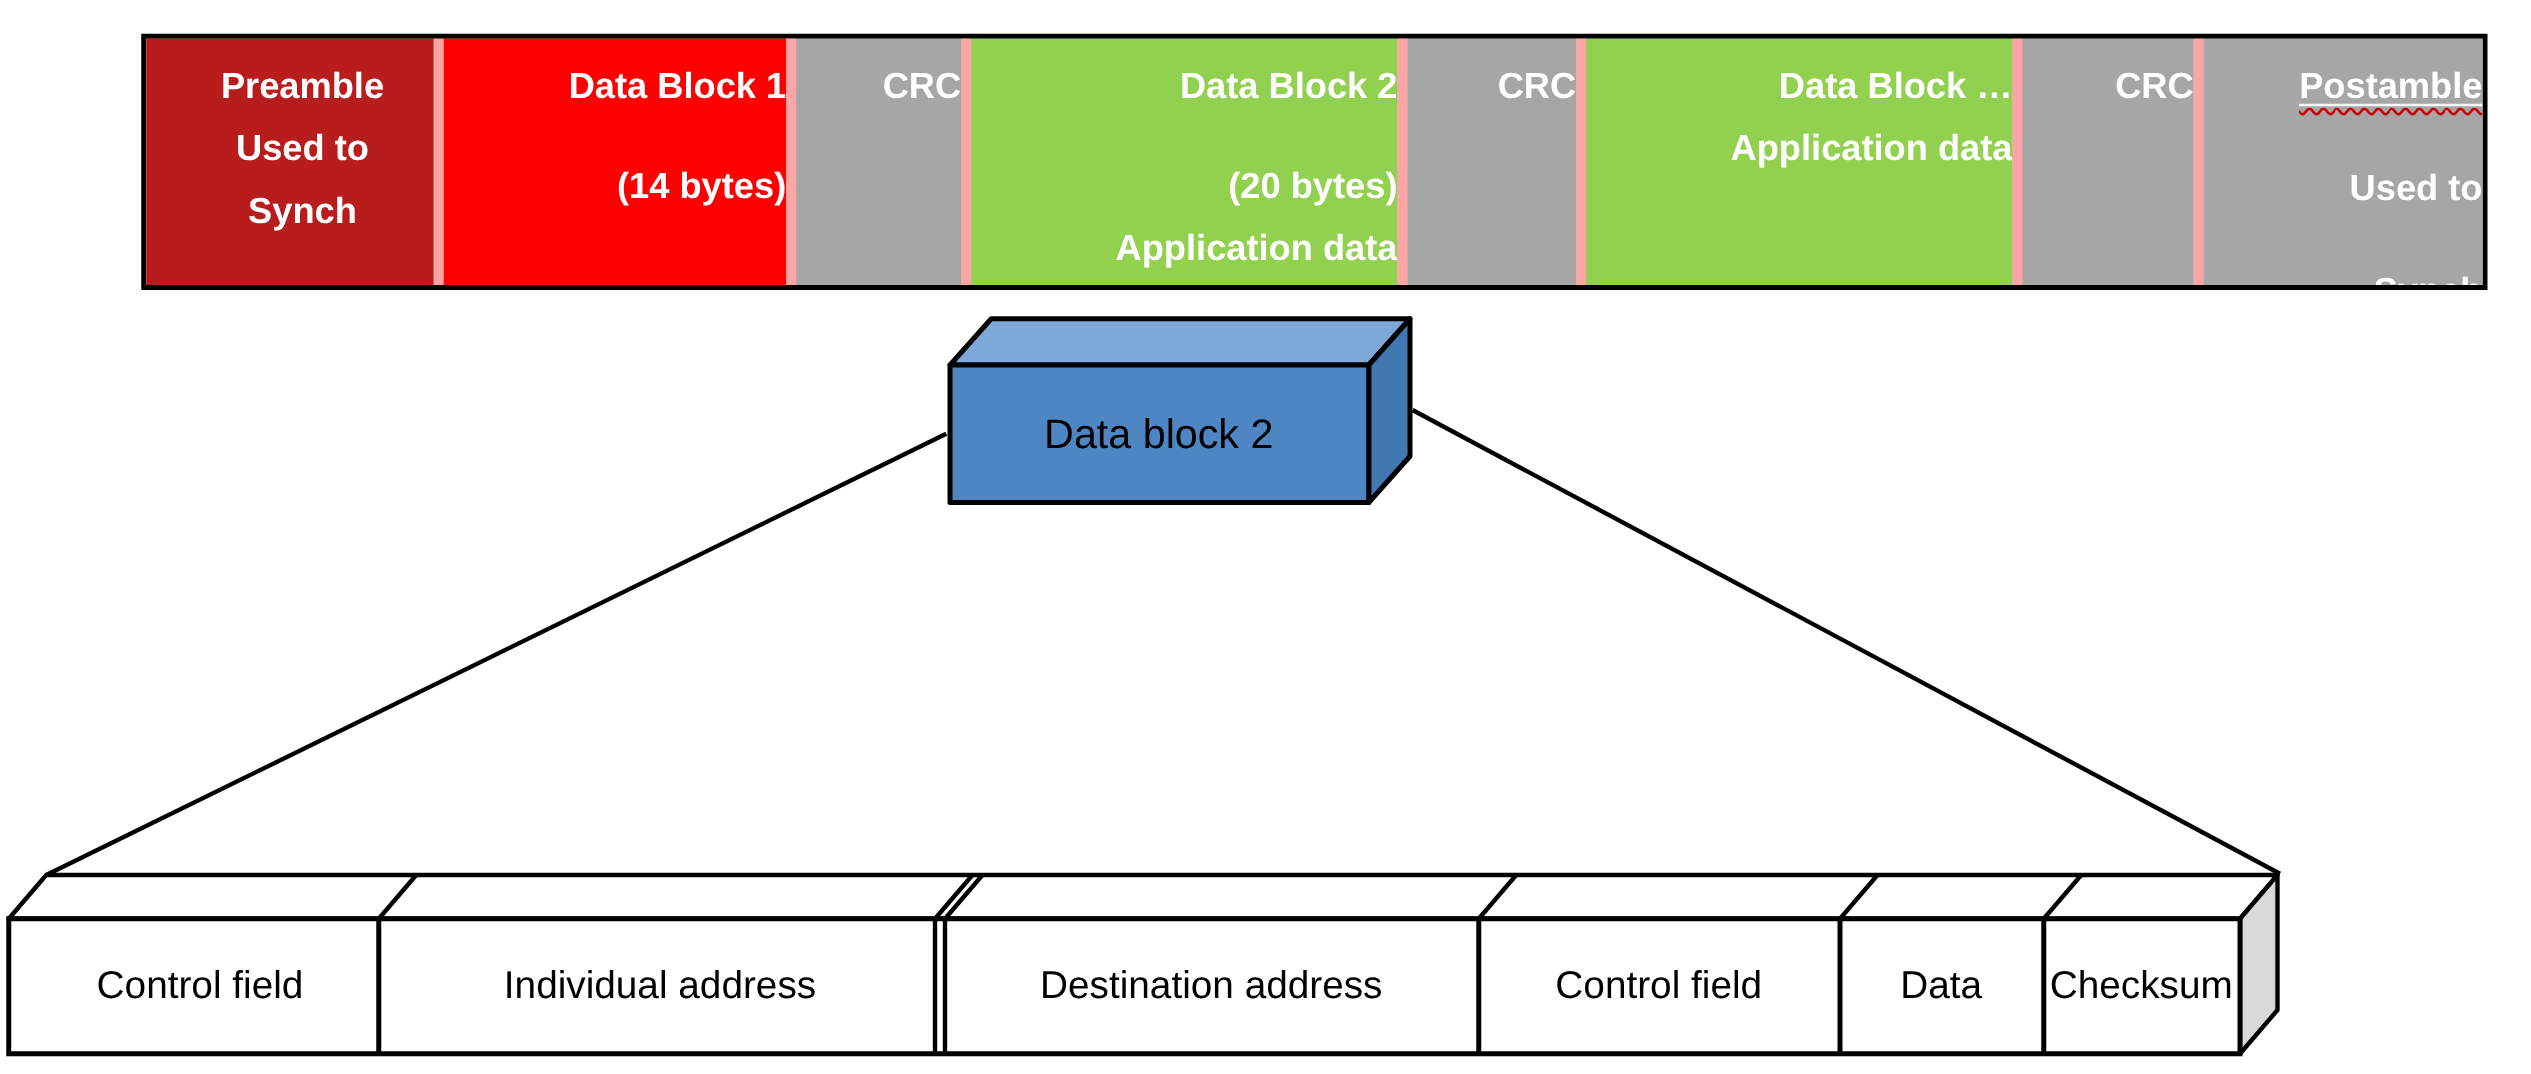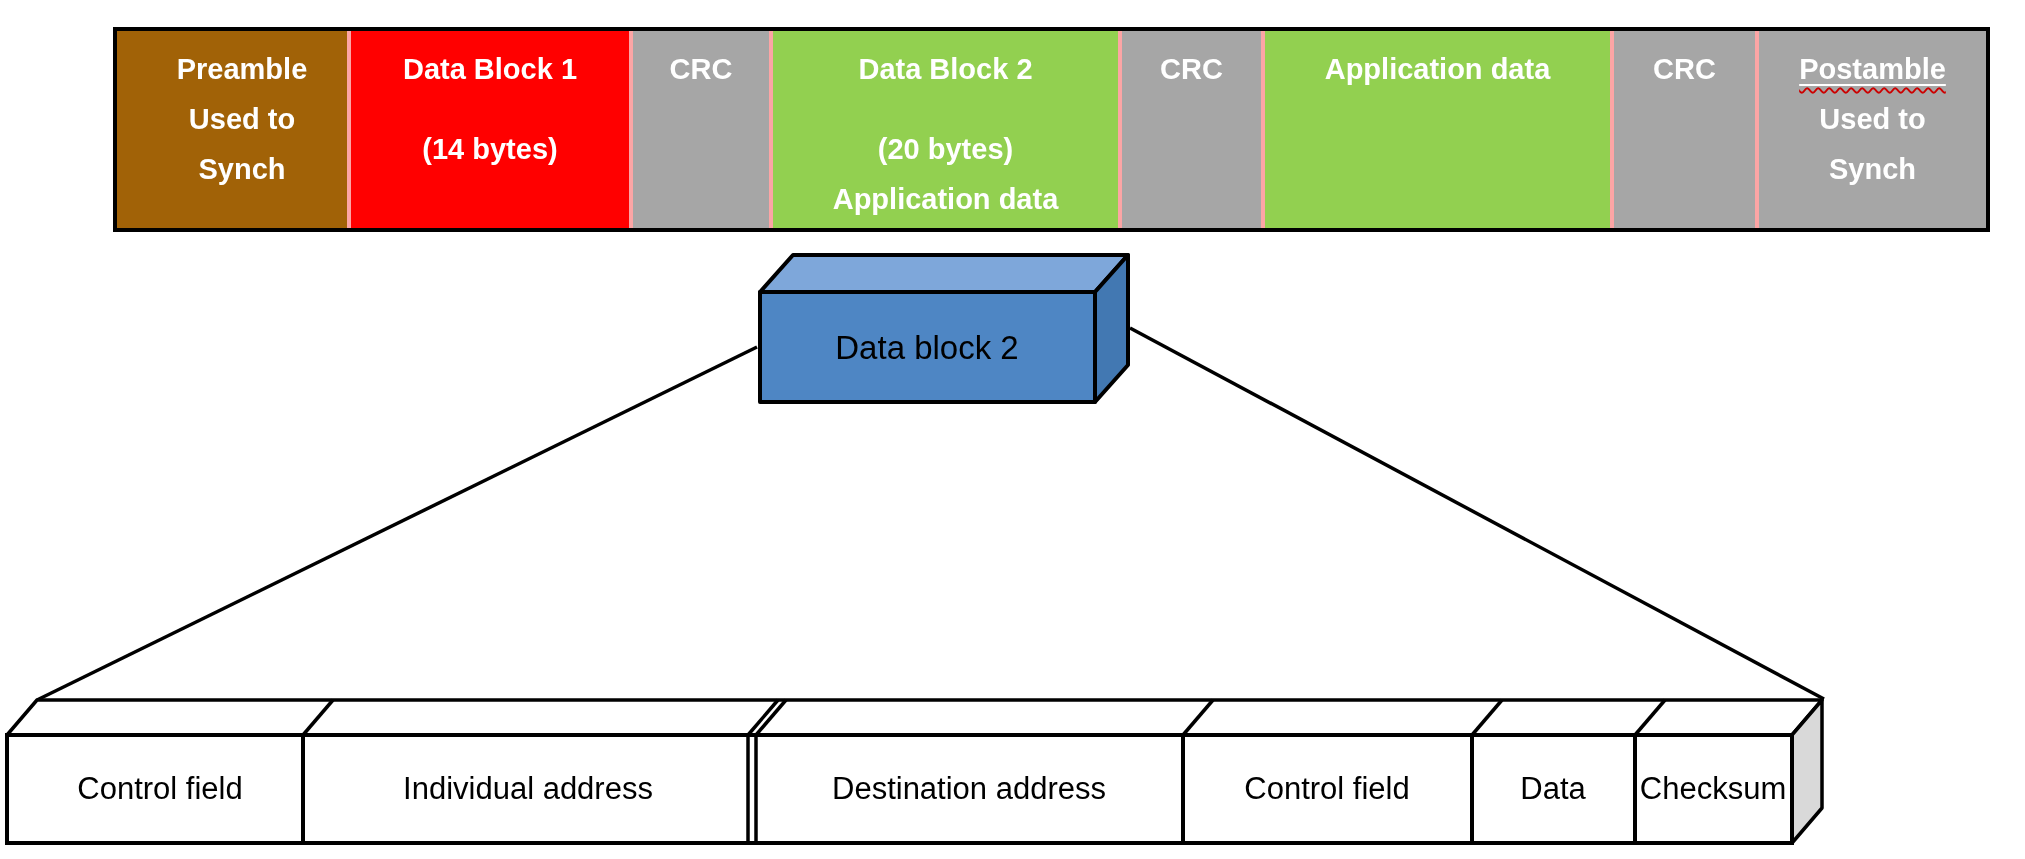--- a/index.html
+++ b/index.html
@@ -5,37 +5,37 @@
   html,body{margin:0;padding:0;background:#ffffff;}
   body{width:2025px;height:859px;position:relative;overflow:hidden;
        font-family:"Liberation Sans", sans-serif;}
 
   
   .frame-bar{position:absolute;left:113px;top:27px;width:1877px;height:205px;
              border:4px solid #000;display:flex;box-sizing:border-box;background:#fff;}
   .seg{box-sizing:border-box;display:flex;flex-direction:column;align-items:center;
        padding-top:13px;color:#ffffff;font-weight:bold;font-size:29px;text-align:center;
        overflow:hidden;}
-  .seg + .seg{border-left:4px solid #fca5a5;}
+  .seg + .seg{border-left:8px solid #fca5a5;align-items:flex-end;}
   .seg .line{line-height:50px;height:50px;white-space:nowrap;}
   .seg .line.gap{margin-top:30px;}
   .squiggle{text-decoration:underline wavy #cc0000;text-underline-offset:8px;text-decoration-thickness:2px;}
   .squiggle .u{text-decoration:underline solid #ffffff;text-decoration-thickness:2px;text-underline-offset:5px;}
 
   
   .diagram{position:absolute;left:0;top:0;width:2025px;height:859px;}
   .label-text{font-family:"Liberation Sans", sans-serif;font-size:31px;fill:#000;}
   .box-text{font-family:"Liberation Sans", sans-serif;font-size:33px;fill:#000;}
 </style>
 </head>
 <body>
 
 <div class="frame-bar">
 
-  <div class="seg" style="flex: 0 0 230px; background: #a16207; padding-left: 20px;">
+  <div class="seg" style="flex: 0 0 230px; background: #b91c1c; padding-left: 20px;">
     <div class="line">Preamble</div>
     <div class="line">Used to</div>
     <div class="line">Synch</div>
   </div>
 
   <div class="seg" style="flex: 0 0 282px; background: rgb(255, 0, 0);">
     <div class="line">Data Block 1</div>
     <div class="line gap">(14 bytes)</div>
   </div>
 
@@ -47,28 +47,29 @@
     <div class="line">Data Block 2</div>
     <div class="line gap">(20 bytes)</div>
     <div class="line">Application data</div>
   </div>
 
   <div class="seg" style="flex: 0 0 143px; background: rgb(166, 166, 166);">
     <div class="line">CRC</div>
   </div>
 
   <div class="seg" style="flex: 0 0 349px; background: rgb(146, 208, 80);">
+    <div class="line">Data Block …</div>
     <div class="line">Application data</div>
   </div>
 
   <div class="seg" style="flex: 0 0 145px; background: rgb(166, 166, 166);">
     <div class="line">CRC</div>
   </div>
 
-  <div class="seg" style="flex: 1 1 auto; background: rgb(166, 166, 166);">
+  <div class="seg" style="flex: 1 1 auto; background: rgb(166, 166, 166); gap: 32px;">
     <div class="line">
       <span class="squiggle"><span class="u">Postamble</span></span>
     </div>
     <div class="line">Used to</div>
     <div class="line">Synch</div>
   </div>
 </div>
 
 <svg class="diagram" viewBox="0 0 2025 859" xmlns="http://www.w3.org/2000/svg">
 

